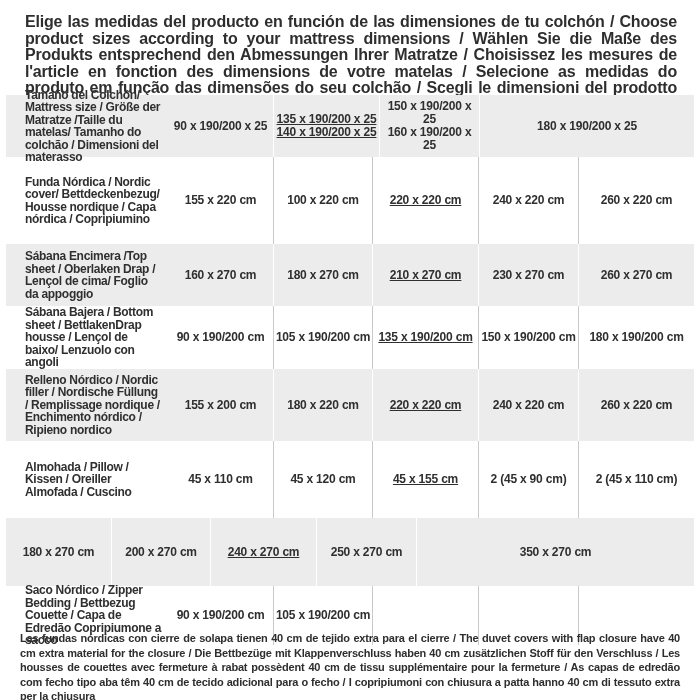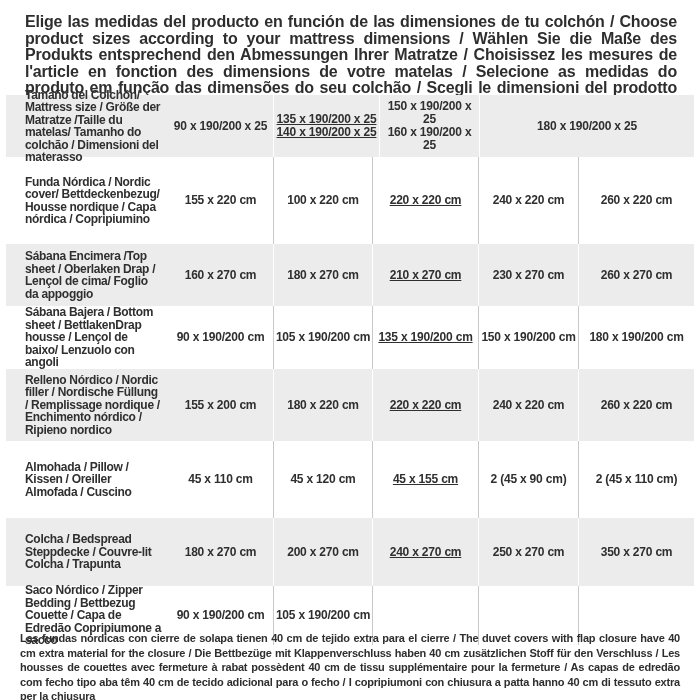--- a/index.html
+++ b/index.html
@@ -114,21 +114,20 @@
       </div>
       <div class="row white">
         <div class="cell label">Almohada / Pillow / Kissen / Oreiller Almofada / Cuscino</div>
         <div class="cell value v1">45 x 110 cm</div>
         <div class="cell value v2">45 x 120 cm</div>
         <div class="cell value v3">45 x 155 cm</div>
         <div class="cell value v4">2 (45 x 90 cm)</div>
         <div class="cell value v5">2 (45 x 110 cm)</div>
       </div>
       <div class="row gray">
-        <div class="cell label">Colcha / Bedspread Steppdecke / Couvre-lit Colcha / Trapunta</div>
         <div class="cell value v1">180 x 270 cm</div>
         <div class="cell value v2">200 x 270 cm</div>
         <div class="cell value v3">240 x 270 cm</div>
         <div class="cell value v4">250 x 270 cm</div>
         <div class="cell value v5">350 x 270 cm</div>
       </div>
       <div class="row white">
         <div class="cell label">Saco Nórdico / Zipper Bedding / Bettbezug Couette / Capa de Edredão Copripiumone a sacco</div>
         <div class="cell value v1">90 x 190/200 cm</div>
         <div class="cell value v2">105 x 190/200 cm</div>

